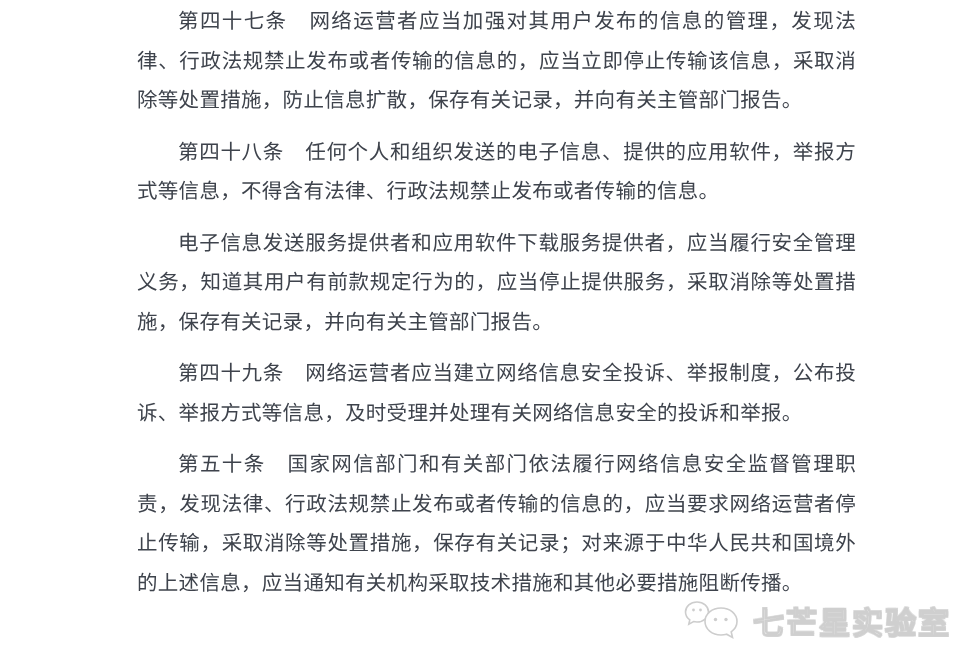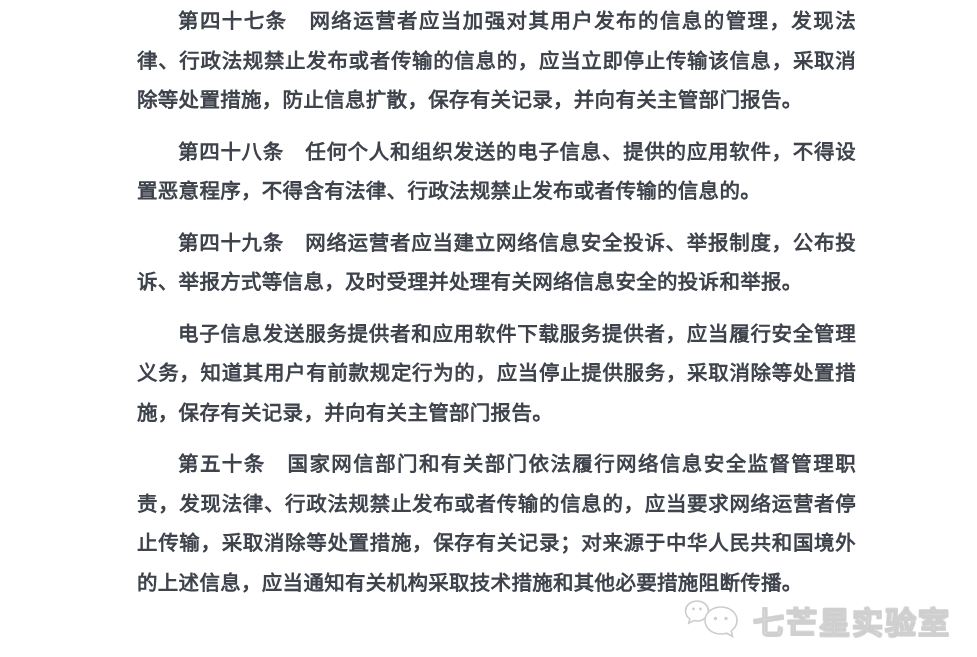--- a/index.html
+++ b/index.html
@@ -23,28 +23,27 @@
     color: #3e434c;
     font-size: 20.5px;
     line-height: 39.5px;
     text-align: justify;
     text-justify: inter-character;
     letter-spacing: 0.3px;
   }
   .law-text p {
     margin: 0 0 12px 0;
     text-indent: 2em;
-    font-weight: bold;
   }
   .watermark {
     position: absolute;
     right: 26px;
     bottom: 14px;
     display: flex;
-    align-items: flex-start;
+    align-items: center;
     gap: 12px;
     user-select: none;
   }
   .wm-icon svg {
     display: block;
   }
   .wm-text {
     font-family: "Liberation Sans", "DejaVu Sans", sans-serif;
     font-size: 31px;
     font-weight: bold;
@@ -59,23 +58,23 @@
     white-space: nowrap;
   }
 </style>
 </head>
 <body>
 
 <div class="page">
 
   <div class="law-text">
     <p>第四十七条　网络运营者应当加强对其用户发布的信息的管理，发现法律、行政法规禁止发布或者传输的信息的，应当立即停止传输该信息，采取消除等处置措施，防止信息扩散，保存有关记录，并向有关主管部门报告。</p>
-    <p>第四十八条　任何个人和组织发送的电子信息、提供的应用软件，不得设置恶意程序，不得含有法律、行政法规禁止发布或者传输的信息的。</p>
+    <p>第四十八条　任何个人和组织发送的电子信息、提供的应用软件，举报方式等信息，不得含有法律、行政法规禁止发布或者传输的信息。</p>
+    <p>电子信息发送服务提供者和应用软件下载服务提供者，应当履行安全管理义务，知道其用户有前款规定行为的，应当停止提供服务，采取消除等处置措施，保存有关记录，并向有关主管部门报告。</p>
     <p>第四十九条　网络运营者应当建立网络信息安全投诉、举报制度，公布投诉、举报方式等信息，及时受理并处理有关网络信息安全的投诉和举报。</p>
-    <p>电子信息发送服务提供者和应用软件下载服务提供者，应当履行安全管理义务，知道其用户有前款规定行为的，应当停止提供服务，采取消除等处置措施，保存有关记录，并向有关主管部门报告。</p>
     <p>第五十条　国家网信部门和有关部门依法履行网络信息安全监督管理职责，发现法律、行政法规禁止发布或者传输的信息的，应当要求网络运营者停止传输，采取消除等处置措施，保存有关记录；对来源于中华人民共和国境外的上述信息，应当通知有关机构采取技术措施和其他必要措施阻断传播。</p>
   </div>
 
   <div class="watermark">
     <span class="wm-icon">
       <svg width="58" height="44" viewBox="0 0 58 44" xmlns="http://www.w3.org/2000/svg">
 
         <g stroke="#cdcdcd" stroke-width="1.6" fill="#ffffff">
           <path d="M14 3 C7.5 3 2.5 7.5 2.5 13 C2.5 16.2 4.2 19 6.8 20.8 L5.8 25.2 L10.6 22.6 C11.7 22.9 12.8 23 14 23 C20.5 23 25.5 18.5 25.5 13 C25.5 7.5 20.5 3 14 3 Z"></path>
         </g>

